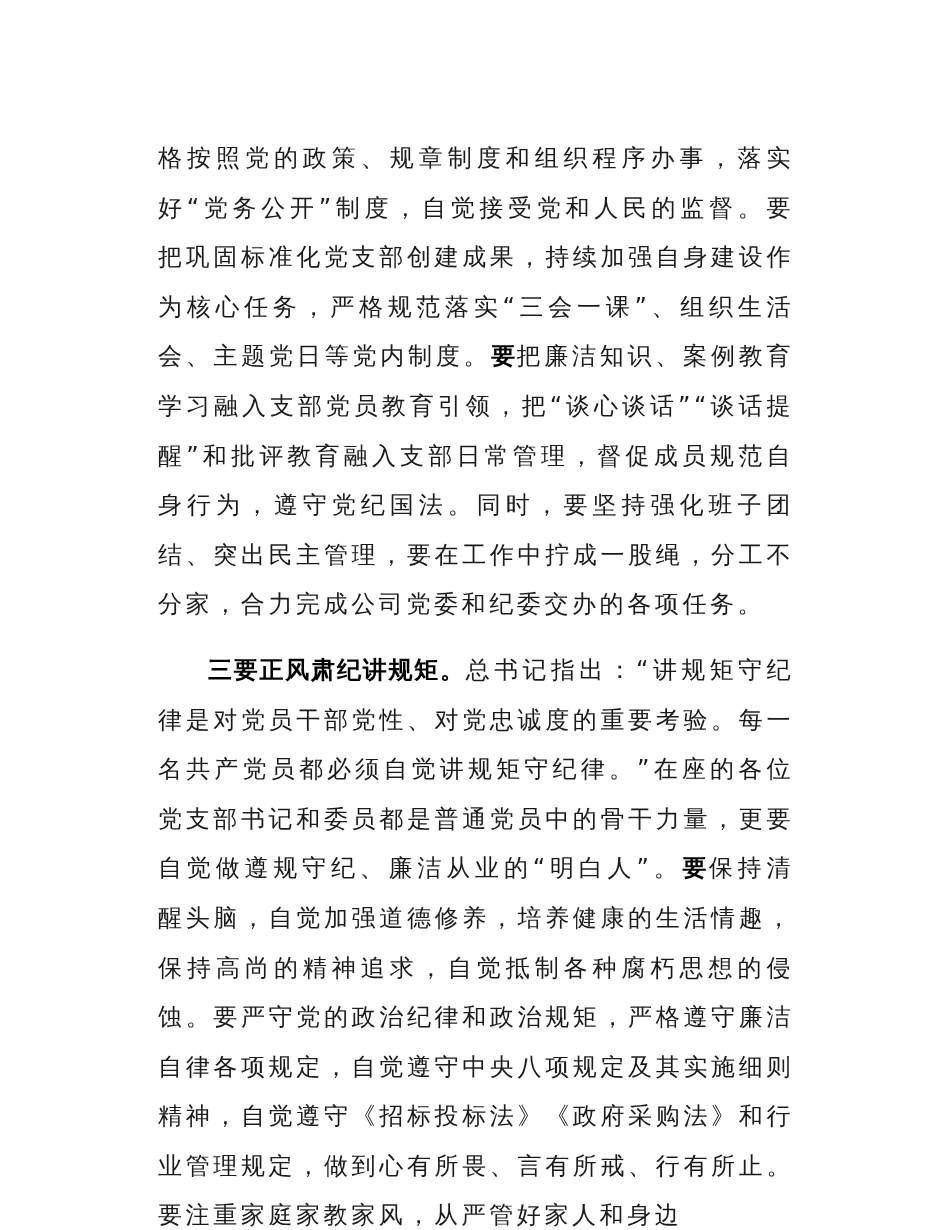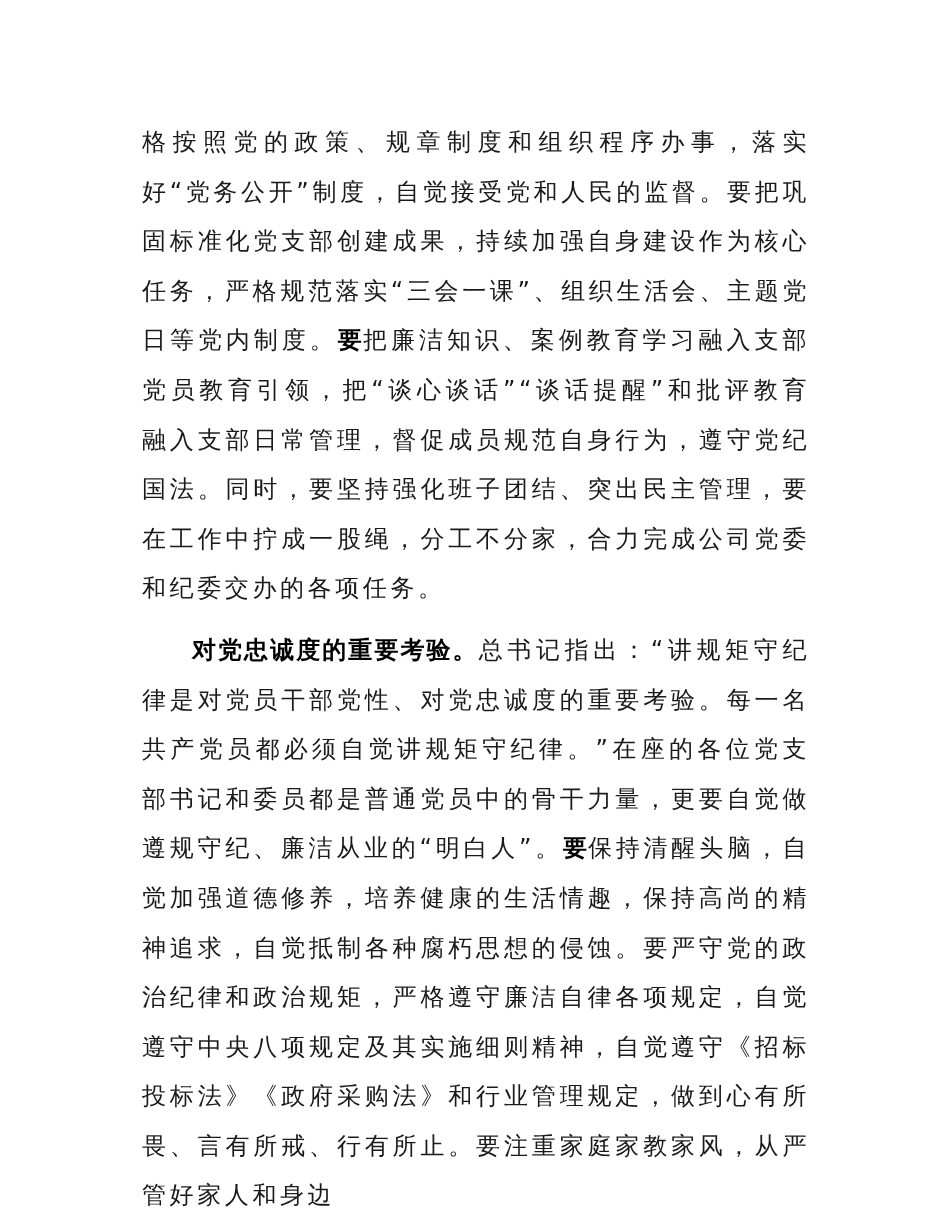--- a/index.html
+++ b/index.html
@@ -8,23 +8,23 @@
     position: absolute;
     left: 142px;
     top: 118px;
     width: 668px;
     font-family: "DejaVu Sans", sans-serif;
     font-size: 24px;
     color: #1a1a1a;
     line-height: 49.6px;
     letter-spacing: 3.6px;
   }
-  .para { margin: 0; text-align: justify; text-align-last: left; }
+  .para { margin: 16px; text-align: justify; text-align-last: left; }
   .para.indent { text-indent: 50px; margin-top: 12px; }
   .bold { font-weight: bold; color: #000; letter-spacing: 1px; }
 </style>
 </head>
 <body>
 
 <div class="page">
   <p class="para"><span>格按照党的政策、规章制度和组织程序办事，落实好“党务公开”制度，自觉接受党和人民的监督。要把巩固标准化党支部创建成果，持续加强自身建设作为核心任务，严格规范落实“三会一课”、组织生活会、主题党日等党内制度。</span><span class="bold">要</span><span>把廉洁知识、案例教育学习融入支部党员教育引领，把“谈心谈话”“谈话提醒”和批评教育融入支部日常管理，督促成员规范自身行为，遵守党纪国法。同时，要坚持强化班子团结、突出民主管理，要在工作中拧成一股绳，分工不分家，合力完成公司党委和纪委交办的各项任务。</span></p>
-  <p class="para indent"><span class="bold">对党忠诚度的重要考验。</span><span>总书记指出：“讲规矩守纪律是对党员干部党性、对党忠诚度的重要考验。每一名共产党员都必须自觉讲规矩守纪律。”在座的各位党支部书记和委员都是普通党员中的骨干力量，更要自觉做遵规守纪、廉洁从业的“明白人”。</span><span class="bold">要</span><span>保持清醒头脑，自觉加强道德修养，培养健康的生活情趣，保持高尚的精神追求，自觉抵制各种腐朽思想的侵蚀。要严守党的政治纪律和政治规矩，严格遵守廉洁自律各项规定，自觉遵守中央八项规定及其实施细则精神，自觉遵守《招标投标法》《政府采购法》和行业管理规定，做到心有所畏、言有所戒、行有所止。要注重家庭家教家风，从严管好家人和身边</span></p>
+  <p class="para indent"><span class="bold">三要正风肃纪讲规矩。</span><span>总书记指出：“讲规矩守纪律是对党员干部党性、对党忠诚度的重要考验。每一名共产党员都必须自觉讲规矩守纪律。”在座的各位党支部书记和委员都是普通党员中的骨干力量，更要自觉做遵规守纪、廉洁从业的“明白人”。</span><span class="bold">要</span><span>保持清醒头脑，自觉加强道德修养，培养健康的生活情趣，保持高尚的精神追求，自觉抵制各种腐朽思想的侵蚀。要严守党的政治纪律和政治规矩，严格遵守廉洁自律各项规定，自觉遵守中央八项规定及其实施细则精神，自觉遵守《招标投标法》《政府采购法》和行业管理规定，做到心有所畏、言有所戒、行有所止。要注重家庭家教家风，从严管好家人和身边</span></p>
 </div>
 
 </body></html>

